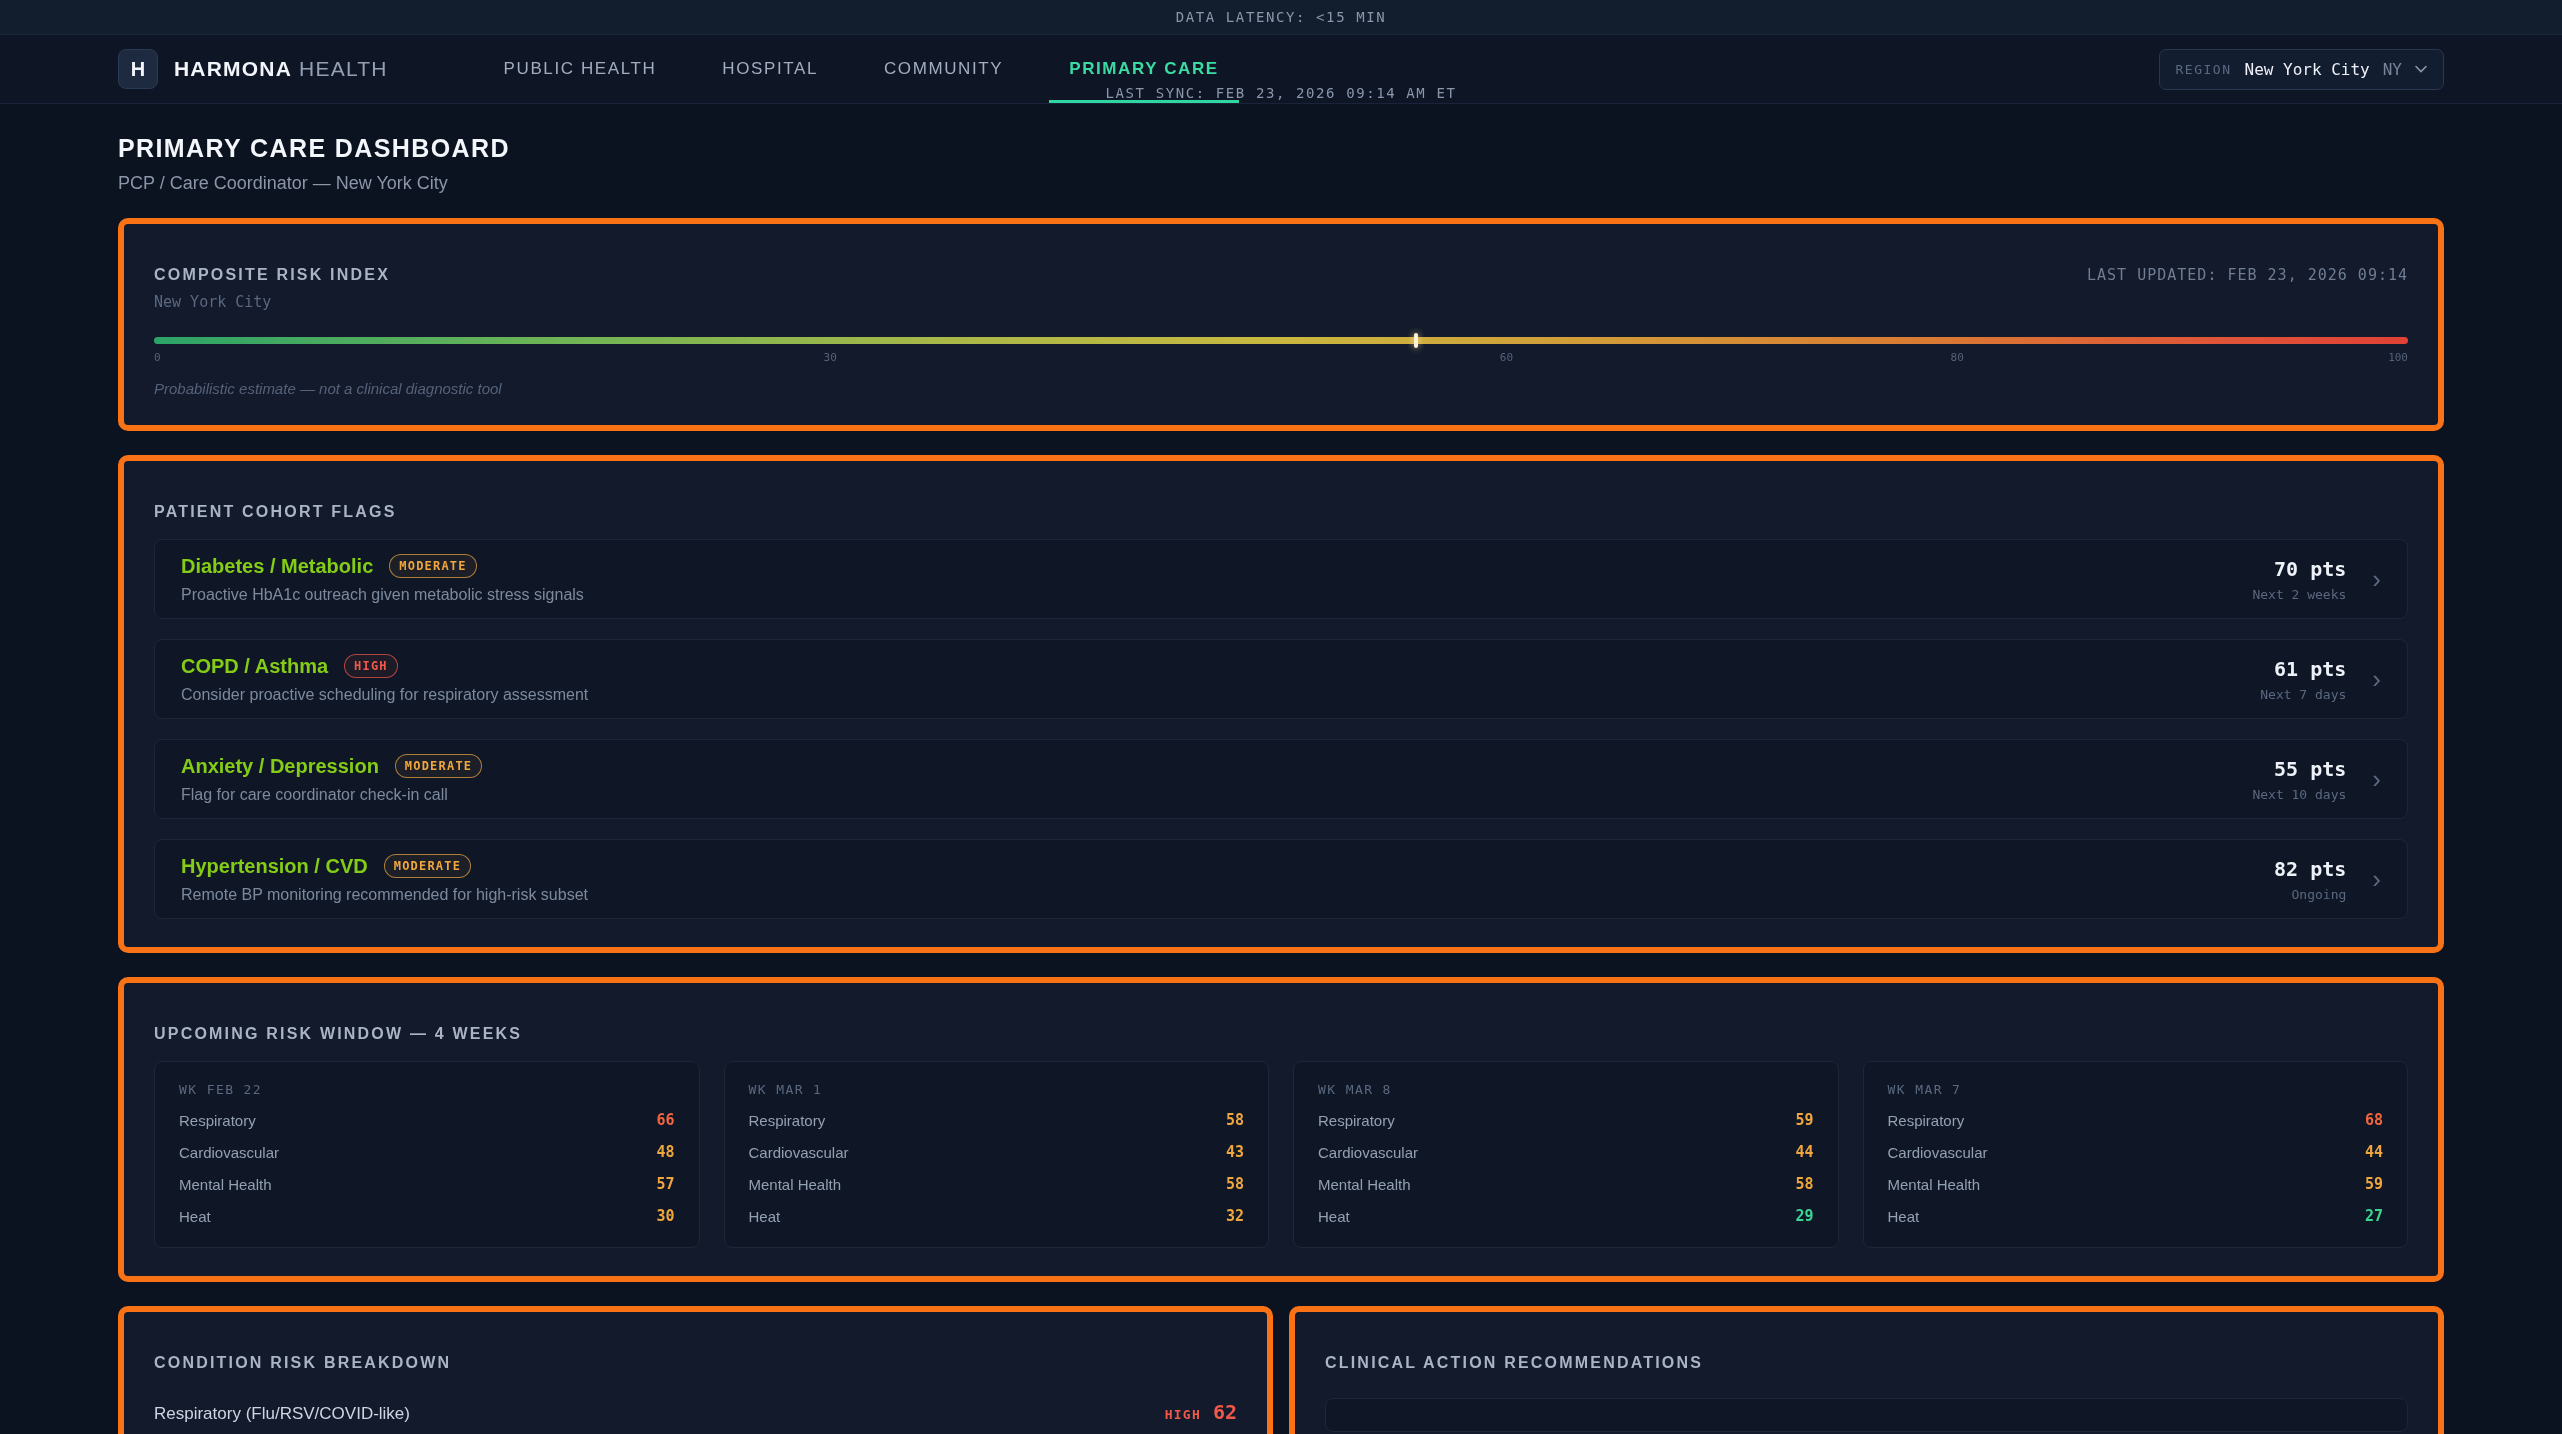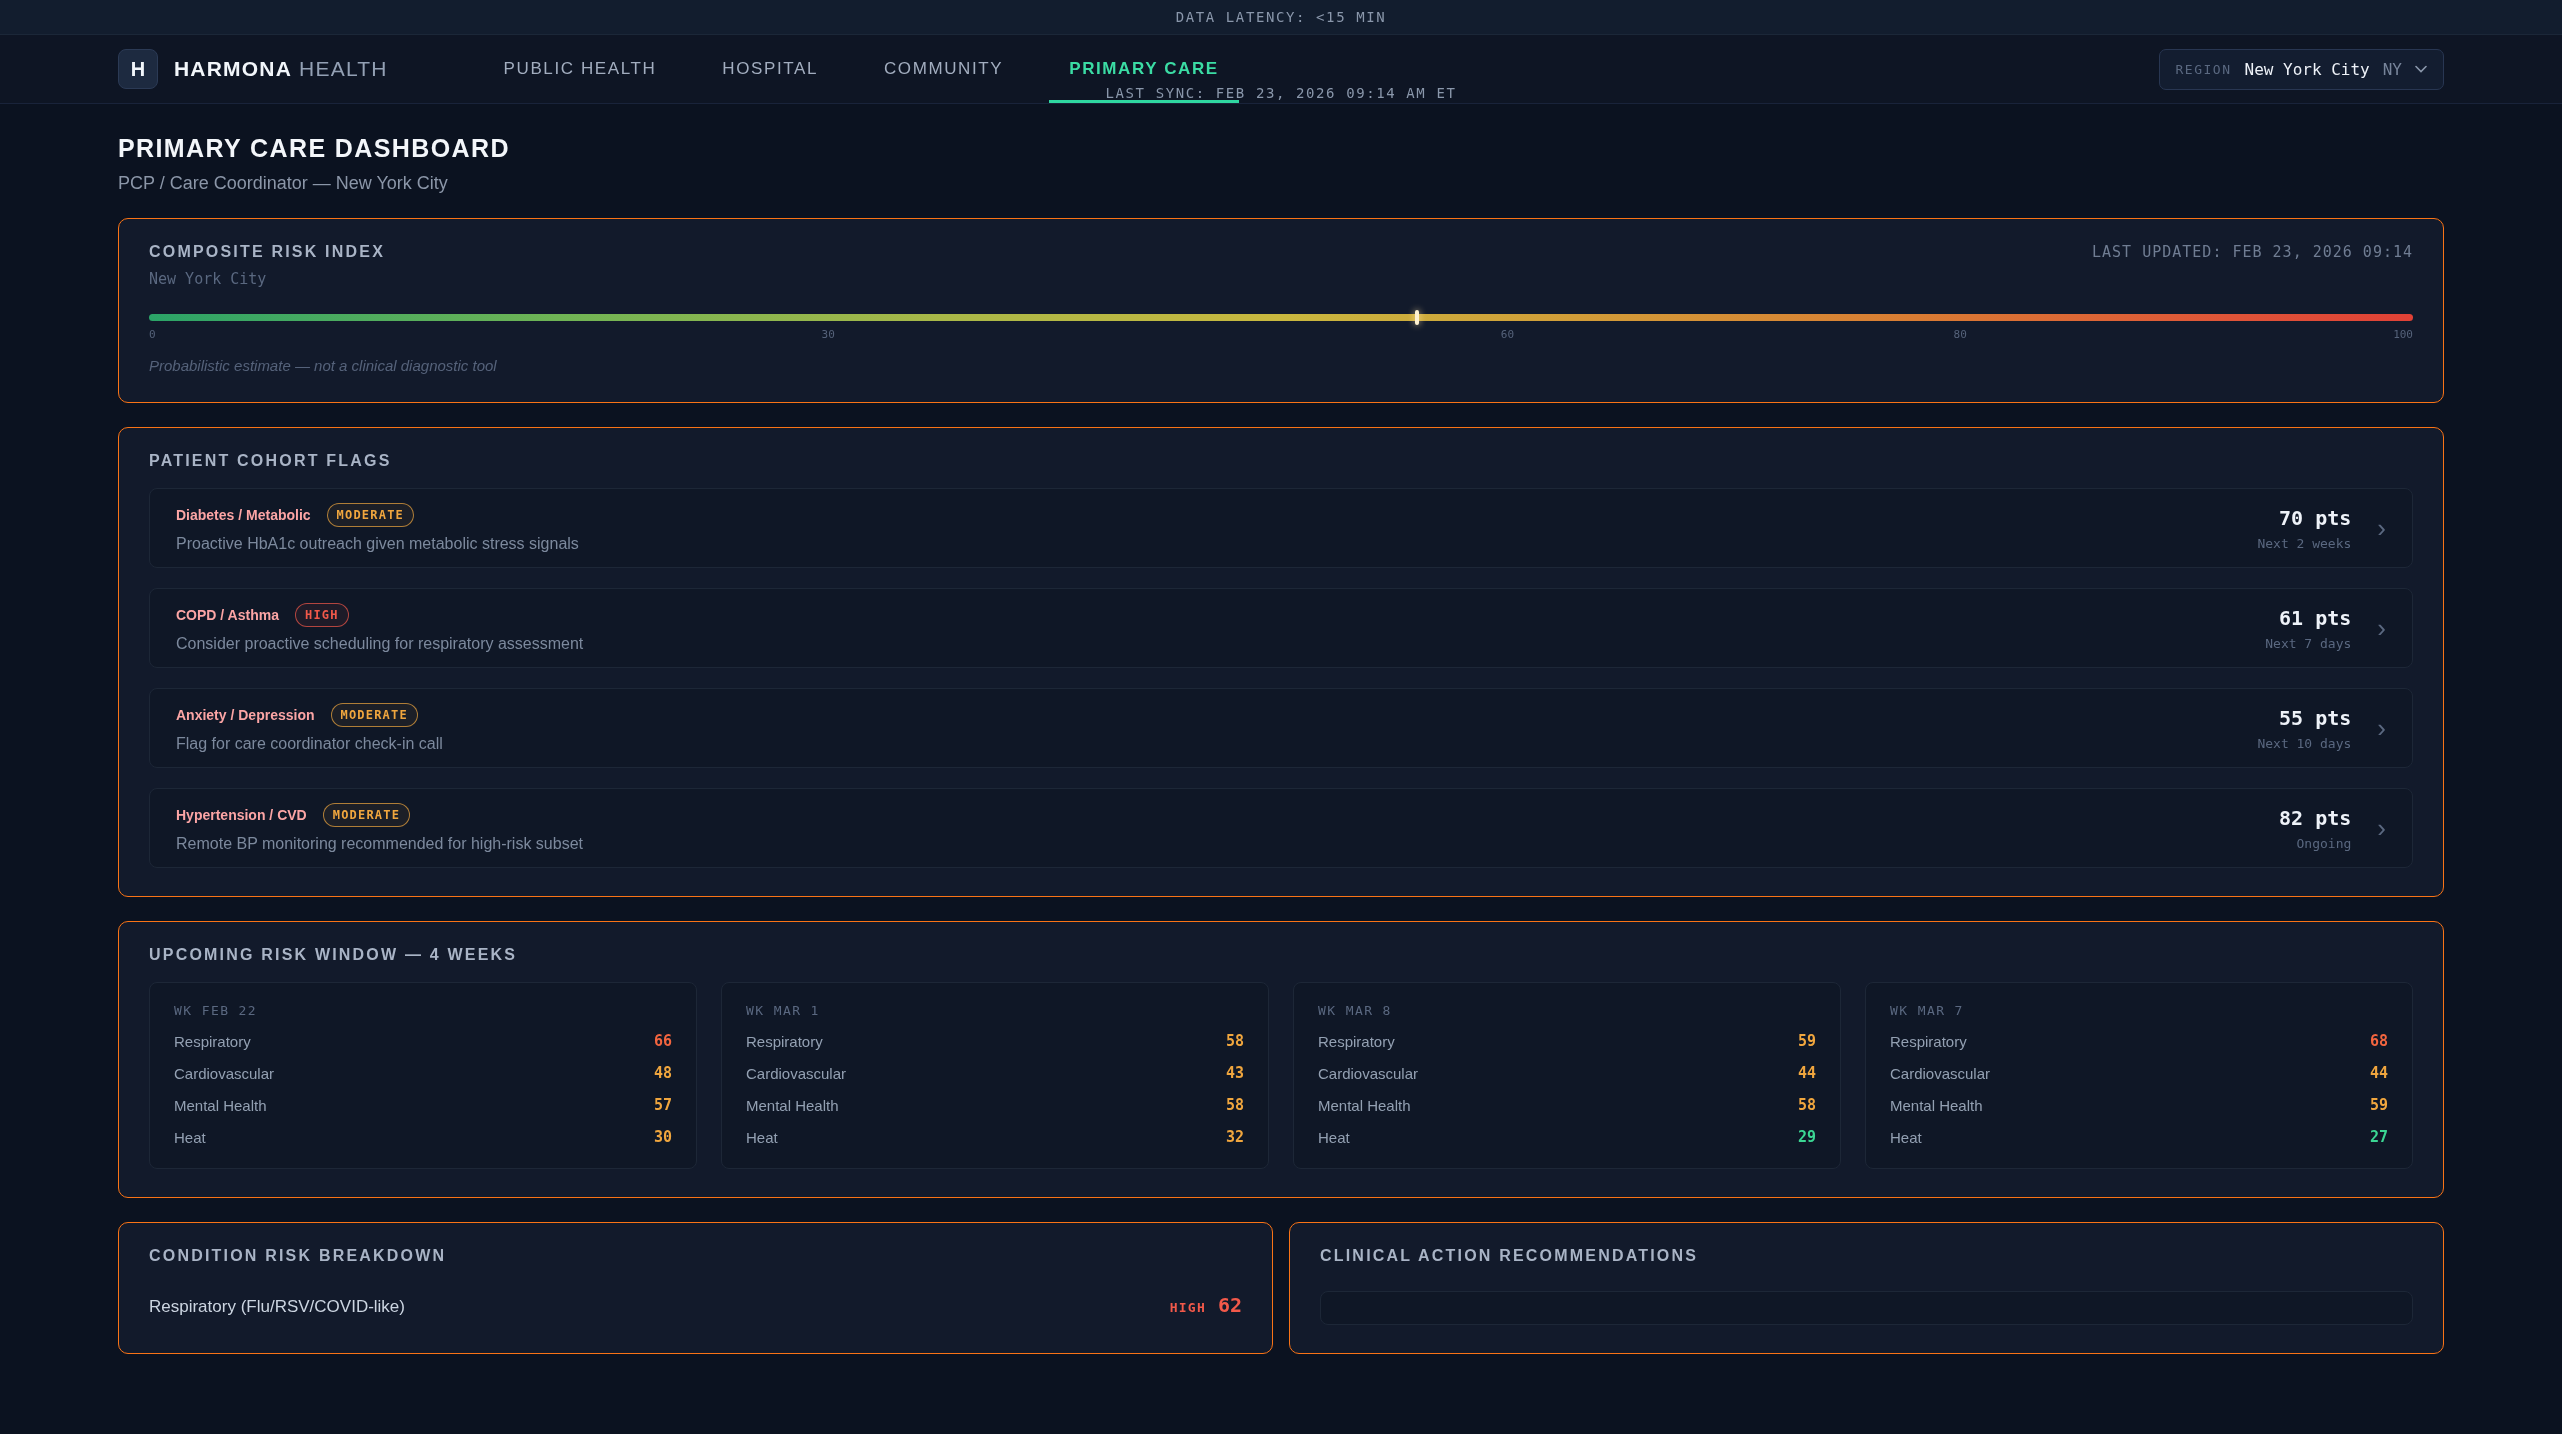--- a/index.html
+++ b/index.html
@@ -52,22 +52,22 @@
   .region-value{color:#eef2f8;}
   .region-code{color:#77849a;}
   .region-select svg{color:#8a97ab;}
 
   
   .main{padding:30px 118px 0 118px;}
   .page-title{font-size:25px;font-weight:700;letter-spacing:1.4px;color:#f3f6fa;margin:0;}
   .page-subtitle{margin-top:10px;font-size:18px;color:#8b96a8;}
 
   .card{
-    background:#121a2b;border:1px solid #f97316;border-radius:10px;
-    margin-top:24px;padding:24px 30px 28px 30px;
+    background:#121a2b;border:6px solid #f97316;border-radius:10px;
+    margin-top:24px;padding:42px 30px 28px 30px;
   }
   .card-title{font-size:16px;font-weight:700;letter-spacing:2.2px;color:#a9b4c6;}
 
   
   .risk-head{display:flex;justify-content:space-between;align-items:flex-start;}
   .risk-updated{font-family:"DejaVu Sans Mono",monospace;font-size:15px;letter-spacing:1px;color:#707d93;}
   .risk-region{margin-top:9px;font-family:"DejaVu Sans Mono",monospace;font-size:15px;color:#5a6880;}
   .score-row{display:flex;align-items:flex-start;gap:34px;margin-top:22px;}
   .score{font-family:"DejaVu Sans Mono",monospace;font-size:76px;font-weight:700;line-height:.95;color:#f0a63e;}
   .score-meta{padding-top:2px;}
@@ -100,21 +100,21 @@
 
   
   .cohort-list{margin-top:18px;}
   .cohort-row{
     background:#0f1726;border:1px solid #1d2737;border-radius:8px;
     padding:14px 26px;display:flex;justify-content:space-between;align-items:center;
     cursor:pointer;
   }
   .cohort-row + .cohort-row{margin-top:20px;}
   .cohort-name-row{display:flex;align-items:center;gap:16px;}
-  .cohort-name{font-size:14px;font-weight:700;color:#fca5a5;}
+  .cohort-name{font-size:20px;font-weight:700;color:#84cc16;}
   .sev-badge{
     font-family:"DejaVu Sans Mono",monospace;font-size:12px;font-weight:700;letter-spacing:1.2px;
     padding:4px 9px;border-radius:12px;border:1px solid;
   }
   .sev-moderate{color:#f0a63e;border-color:rgba(240,166,62,.7);background:rgba(240,166,62,.06);}
   .sev-high{color:#f2594a;border-color:rgba(242,89,74,.7);background:rgba(242,89,74,.07);}
   .cohort-desc{margin-top:8px;font-size:16px;color:#7c899d;}
   .cohort-right{display:flex;align-items:center;gap:26px;}
   .cohort-stats{text-align:right;}
   .cohort-pts{font-family:"DejaVu Sans Mono",monospace;font-size:20px;font-weight:700;color:#eef2f8;}

